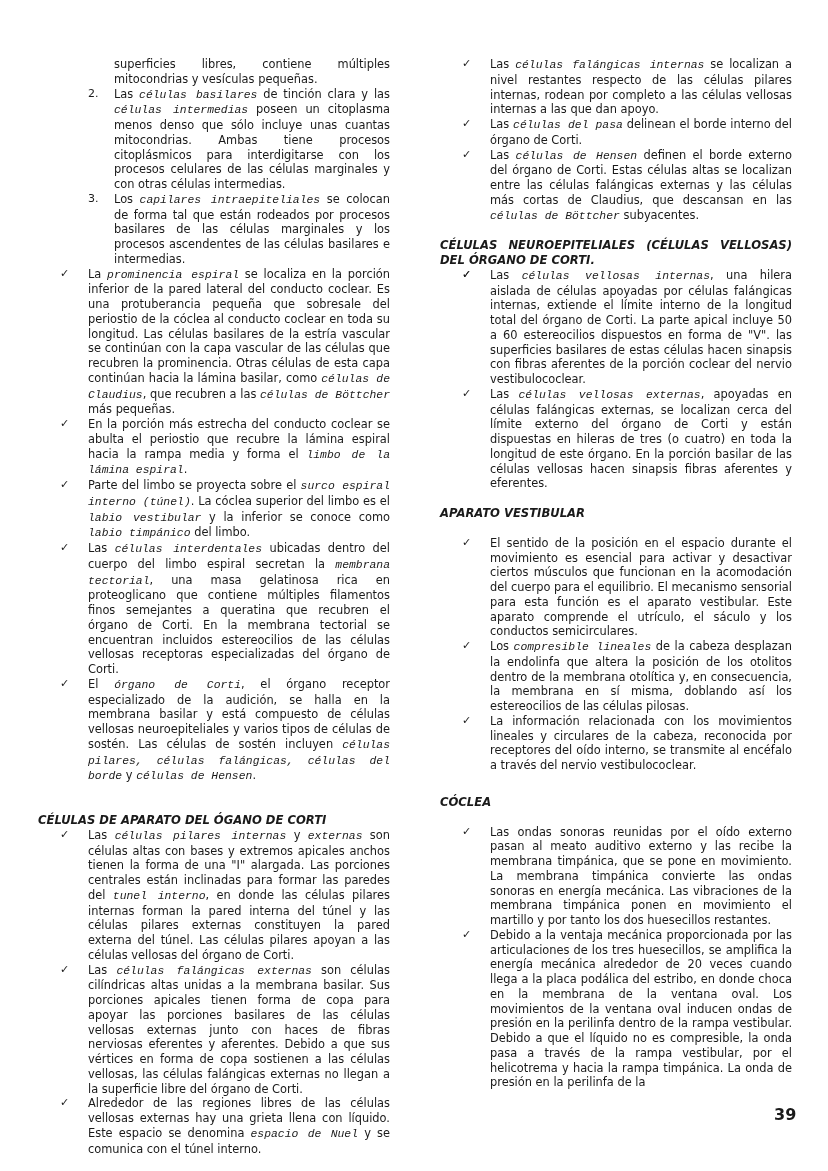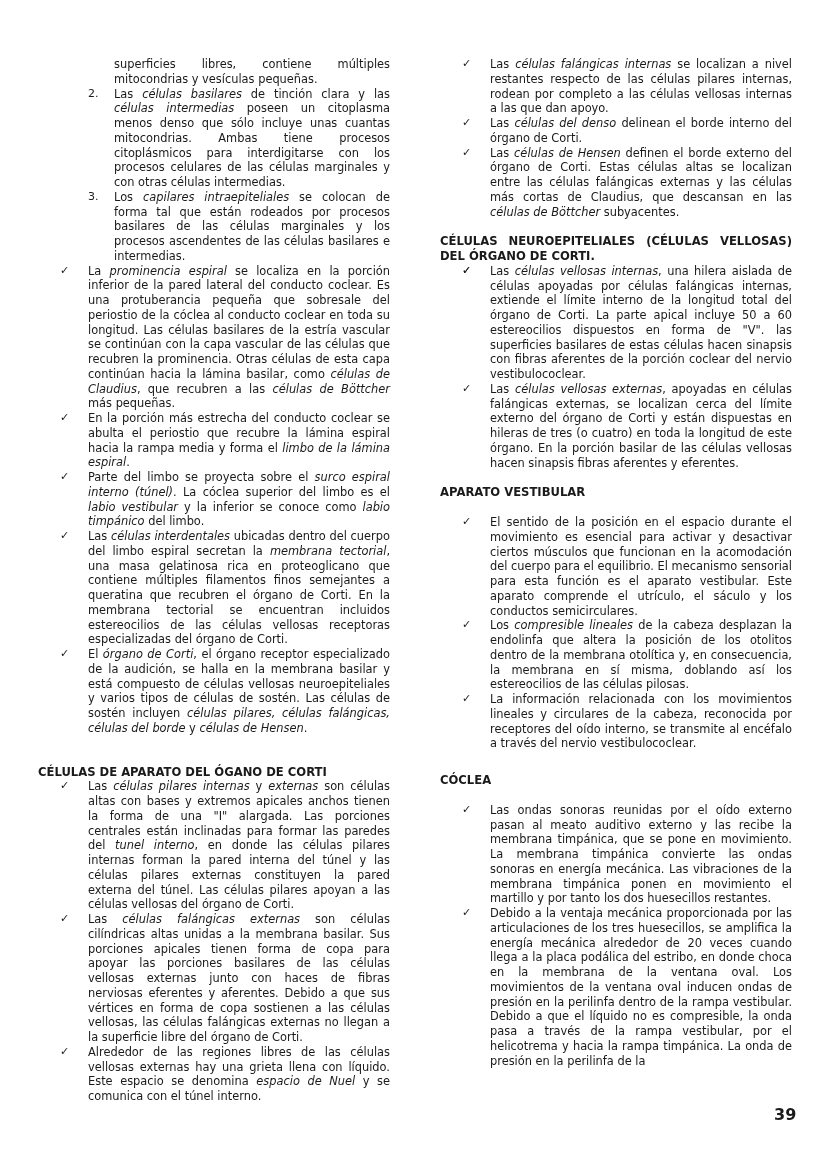--- a/index.html
+++ b/index.html
@@ -14,22 +14,22 @@
   .item { position: relative; text-align: justify; }
   .item .mark { position: absolute; left: 0; top: 0; font-size: 11px; }
   .num-item { padding-left: 76px; }
   .num-item .mark { left: 50px; }
   .cont { padding-left: 76px; text-align: justify; }
   .note { padding-left: 50px; text-align: justify; }
   .check-item { padding-left: 50px; }
   .check-item .mark { left: 22px; }
   .check-item-deep { padding-left: 50px; }
   .check-item-deep .mark { left: 22px; }
-  .heading { font-weight: bold; font-size: 11.6px; margin: 0; text-align: justify; }
-  em { font-style: italic; }
+  .heading { font-weight: bold; font-size: 11.6px; margin: 0; text-align: justify; font-style: italic; }
+  em { font-style: italic; font-family: Liberation Mono, monospace; }
   .page-number { position: absolute; left: 774px; top: 1108px; font-weight: bold; font-size: 16px; }
 </style>
 </head>
 <body>
 
 <div class="col col-left">
   <div class="cont"><span>superficies libres, contiene múltiples mitocondrias y vesículas pequeñas.</span></div>
 
   <div class="item num-item">
     <span class="mark">2.</span>
@@ -83,21 +83,21 @@
 </div>
 
 <div class="col col-right">
   <div>
       <div class="item check-item-deep">
         <span class="mark">✓</span>
         <div><span>Las </span><em>células falángicas internas</em><span> se localizan a nivel restantes respecto de las células pilares internas, rodean por completo a las células vellosas internas a las que dan apoyo.</span></div>
       </div>
       <div class="item check-item-deep">
         <span class="mark">✓</span>
-        <div><span>Las </span><em>células del denso</em><span> delinean el borde interno del órgano de Corti.</span></div>
+        <div><span>Las </span><em>células del pasa</em><span> delinean el borde interno del órgano de Corti.</span></div>
       </div>
       <div class="item check-item-deep">
         <span class="mark">✓</span>
         <div><span>Las </span><em>células de Hensen</em><span> definen el borde externo del órgano de Corti. Estas células altas se localizan entre las células falángicas externas y las células más cortas de Claudius, que descansan en las </span><em>células de Böttcher</em><span> subyacentes.</span></div>
       </div>
     </div>
 
   <div style="height:15px"></div>
   <h3 class="heading">CÉLULAS NEUROEPITELIALES (CÉLULAS VELLOSAS) DEL ÓRGANO DE CORTI.</h3>
   <div>

